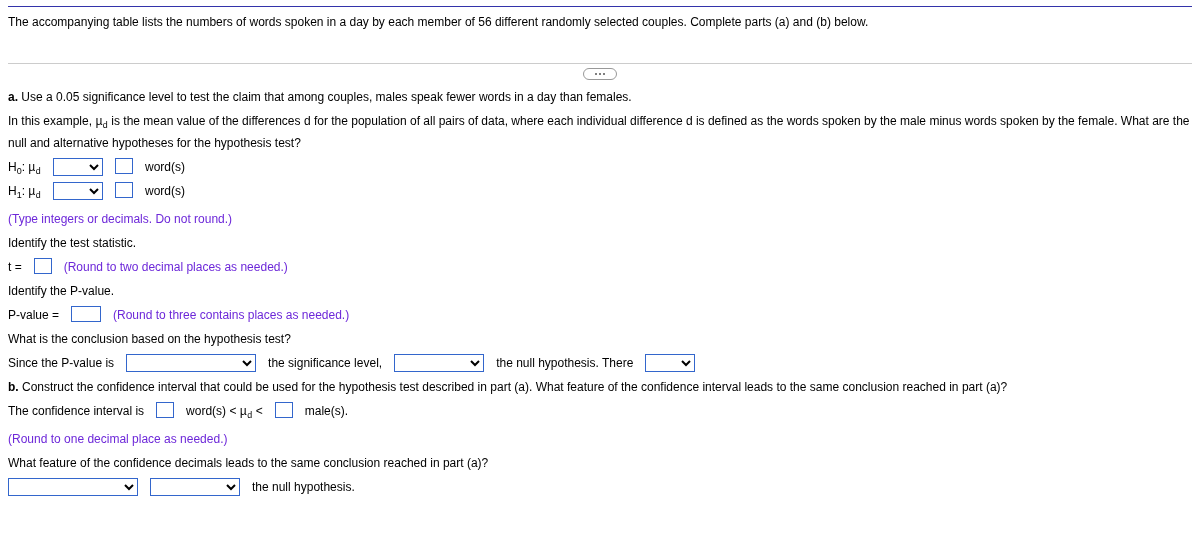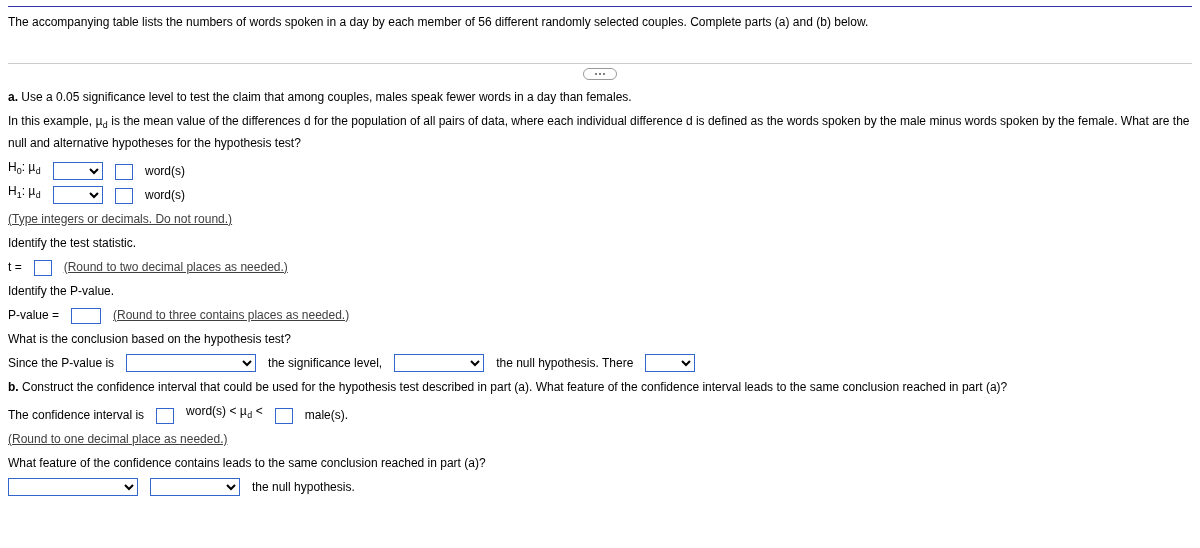--- a/index.html
+++ b/index.html
@@ -73,26 +73,25 @@
     border: 1px solid #3366cc;
     padding: 0;
     vertical-align: middle;
     font-size: 11px;
     text-align:center;
   }
   input.box-wide {
     width: 28px;
   }
   .hint {
-    color: #404040;
-    text-decoration: underline;
+    color: #6d28d9;
   }
   .row-flex {
     display: flex;
-    align-items: flex-end;
+    align-items: flex-start;
     flex-wrap: wrap;
     gap: 12px;
     margin: 2px 0;
   }
   select.wide {
     min-width: 130px;
   }
   select.med {
     min-width: 90px;
   }
@@ -170,19 +169,19 @@
 
 <div class="row-flex">
   <span>The confidence interval is</span>
   <input class="box" style="">
   <span><span>word(s) &lt; </span><span class="mu-d">μ<span class="sub">d</span></span><span> &lt;</span></span>
   <input class="box" style="">
   <span>male(s).</span>
 </div>
 <div class="line hint">(Round to one decimal place as needed.)</div>
 
-<div class="line">What feature of the confidence contains leads to the same conclusion reached in part (a)?</div>
+<div class="line">What feature of the confidence decimals leads to the same conclusion reached in part (a)?</div>
 
 <div class="row-flex">
   <select class="inline-dd wide"><option></option></select>
   <select class="inline-dd med"><option></option></select>
   <span>the null hypothesis.</span>
 </div>
 
 </body></html>

